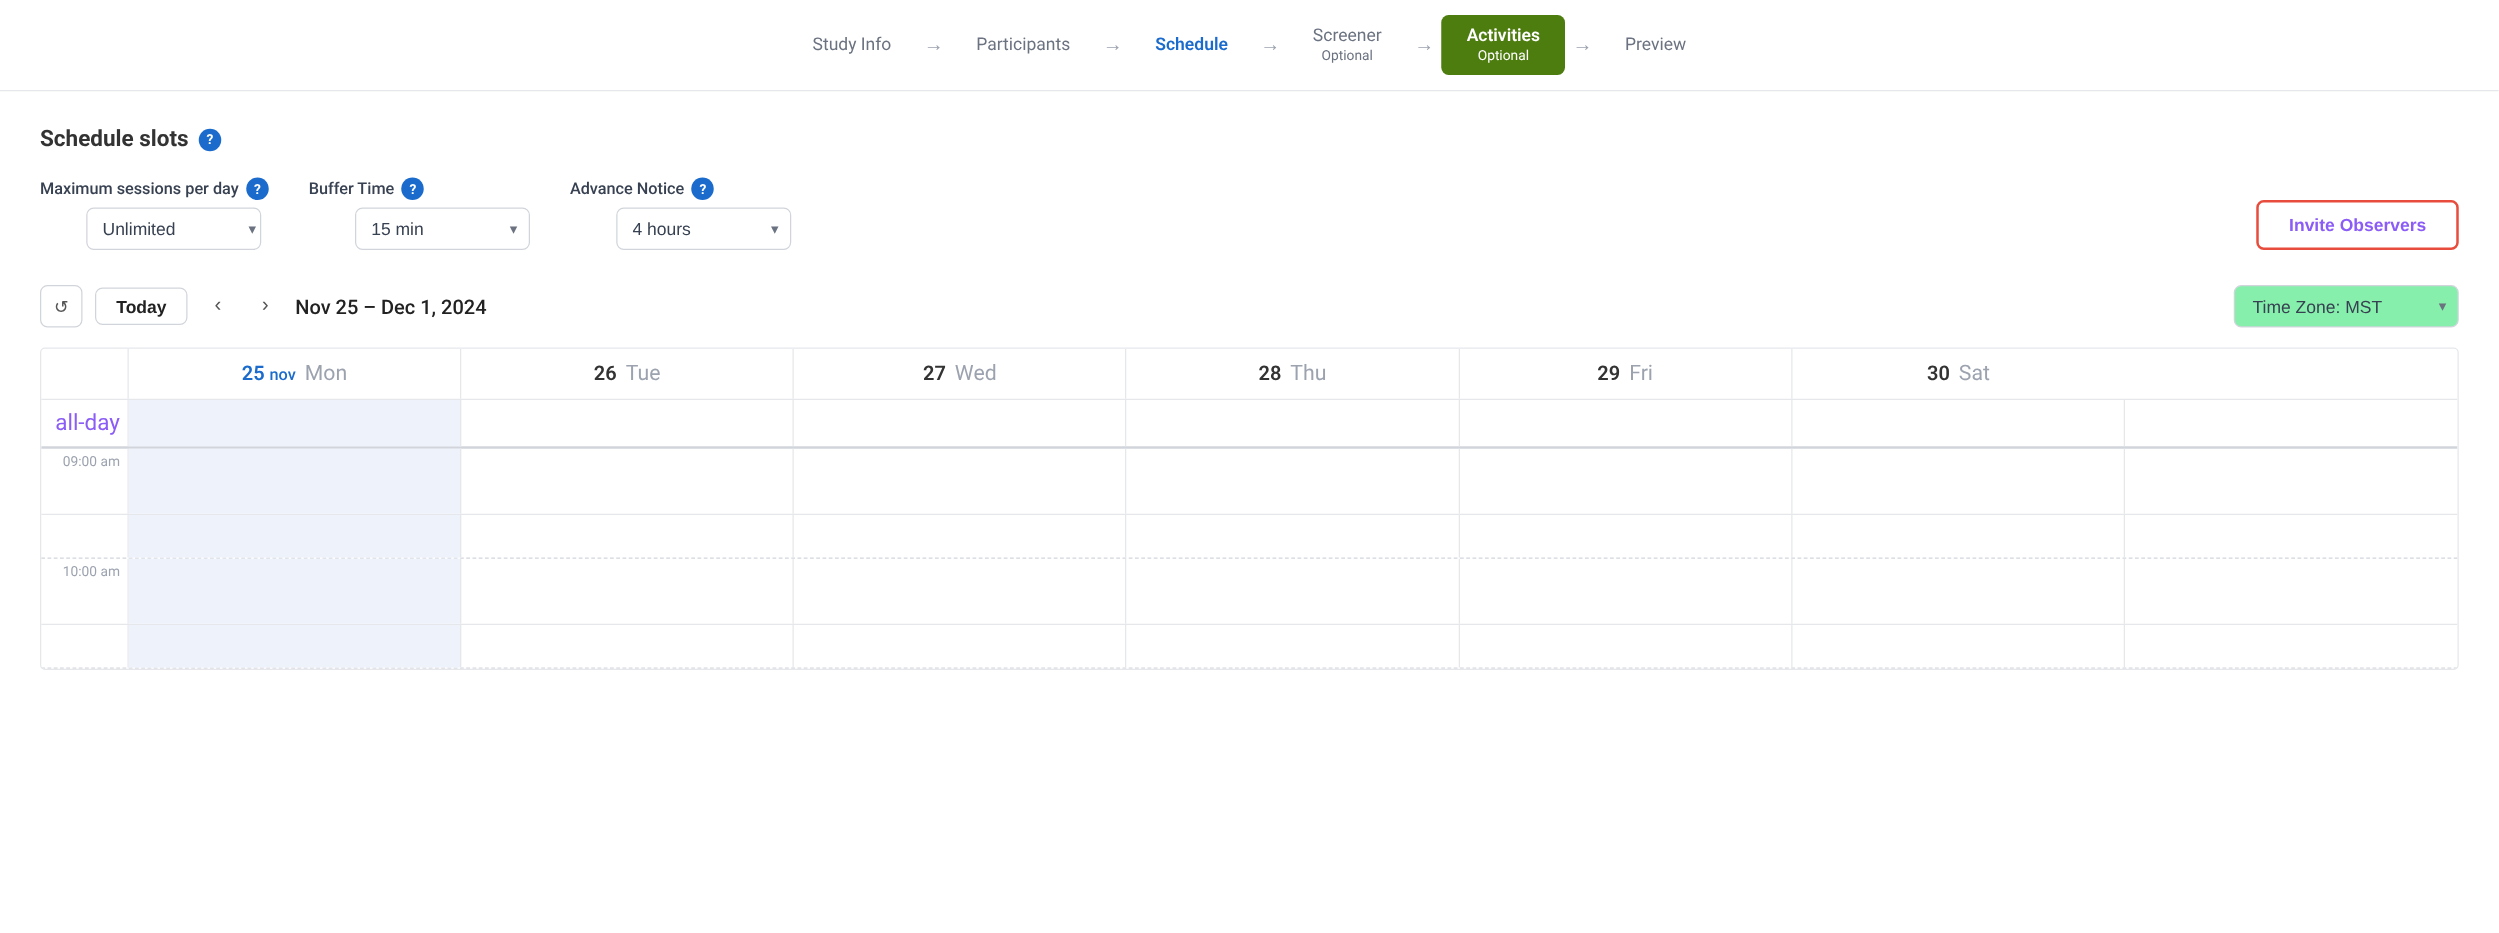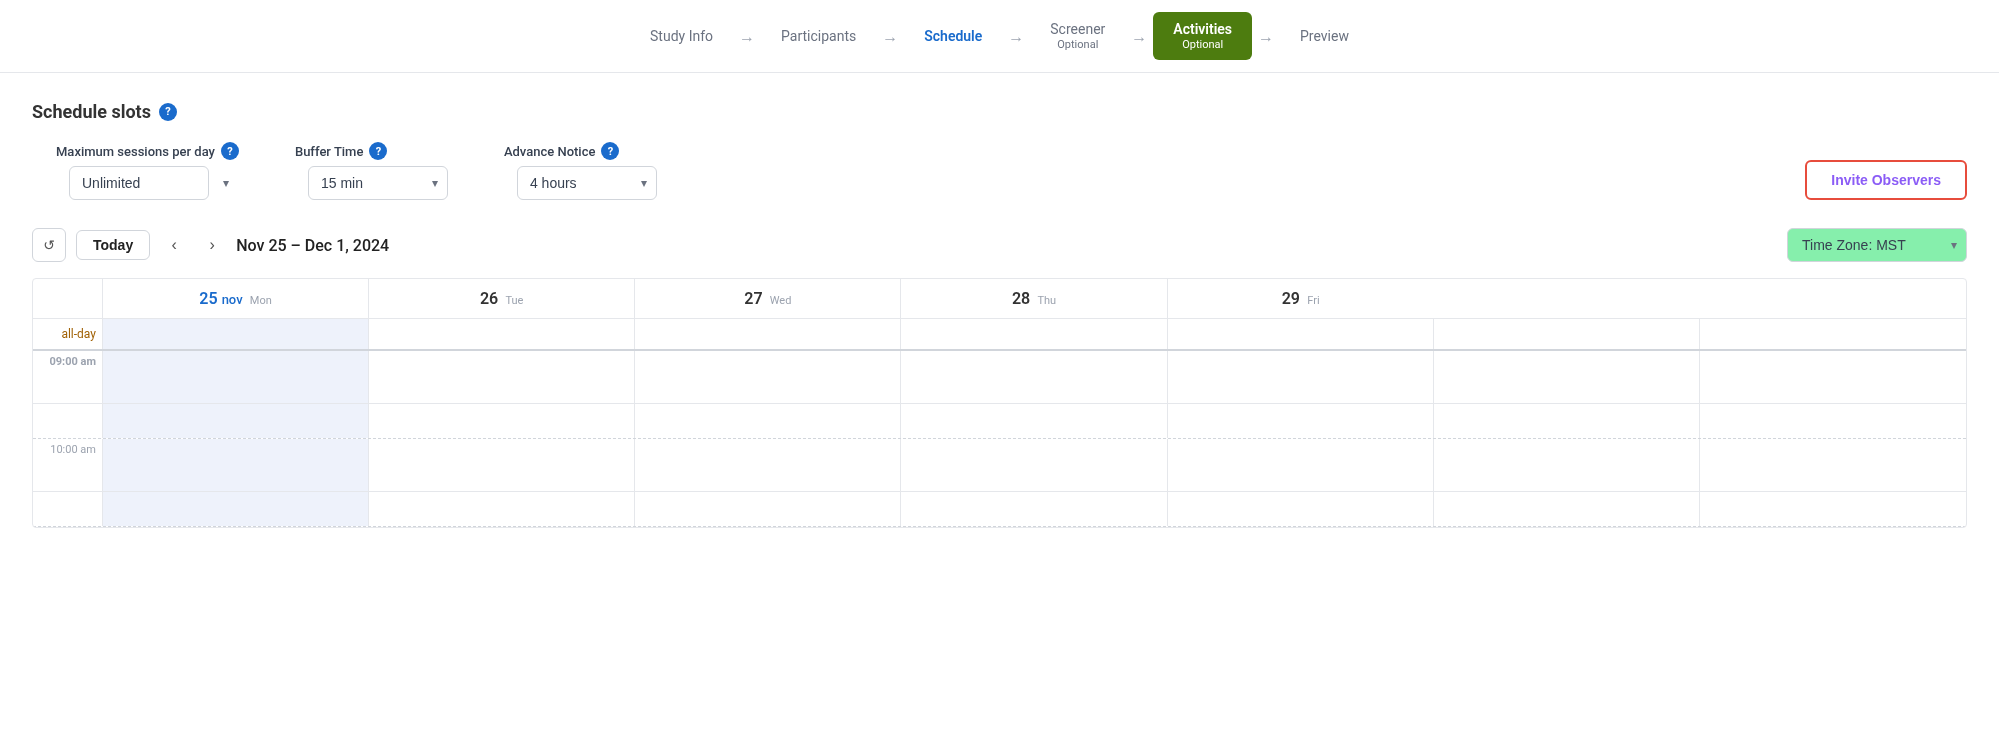--- a/index.html
+++ b/index.html
@@ -90,21 +90,20 @@
       flex-direction: column;
       gap: 6px;
     }
     .control-label {
       display: flex;
       align-items: center;
       gap: 6px;
       font-size: 13px;
       font-weight: 500;
       color: #374151;
-      margin-left: 24px;
     }
     .select-wrapper {
       position: relative;
       display: inline-flex;
       align-items: center;
       padding-left: 37px;
     }
     .select-wrapper select {
       appearance: none;
       border: 1px solid #d1d5db;
@@ -220,53 +219,52 @@
       border-right: 1px solid #e5e7eb;
     }
     .cal-header-cell:last-child { border-right: none; }
     .cal-header-cell.time-gutter { border-right: 1px solid #e5e7eb; }
     .day-number {
       font-size: 16px;
       font-weight: 600;
     }
     .day-number.today { color: #1a6bcc; }
     .day-name {
-      font-size: 11px;
+      font-size: 17px;
       color: #9ca3af;
       margin-left: 4px;
     }
 
     
     .allday-row {
       display: grid;
       grid-template-columns: 70px repeat(7, 1fr);
       border-bottom: 2px solid #d1d5db;
     }
     .allday-label {
       padding: 8px 6px;
       text-align: right;
-      font-size: 12px;
-      color: #a16207;
+      font-size: 18px;
+      color: #8b5cf6;
       border-right: 1px solid #e5e7eb;
     }
     .allday-cell {
       border-right: 1px solid #e5e7eb;
       min-height: 30px;
     }
     .allday-cell:last-child { border-right: none; }
 
     
     .time-body {
       display: flex;
       flex-direction: column;
     }
     .hour-block {
       display: grid;
       grid-template-columns: 70px repeat(7, 1fr);
-      font-weight: bold;
     }
     .hour-top {
       border-bottom: 1px dashed #e5e7eb;
     }
     .hour-label {
       height: 42px;
       padding: 4px 6px 0 0;
       text-align: right;
       font-size: 11px;
       color: #9ca3af;
@@ -410,20 +408,24 @@
         <span class="day-name">Wed</span>
       </div>
       <div class="cal-header-cell">
         <span class="day-number">28</span>
         <span class="day-name">Thu</span>
       </div>
       <div class="cal-header-cell">
         <span class="day-number">29</span>
         <span class="day-name">Fri</span>
       </div>
+      <div class="cal-header-cell">
+        <span class="day-number">30</span>
+        <span class="day-name">Sat</span>
+      </div>
     </div>
 
     <div class="allday-row">
       <div class="allday-label">all-day</div>
       <div class="allday-cell today-shade" style="background:#eef2fb;"></div>
       <div class="allday-cell"></div>
       <div class="allday-cell"></div>
       <div class="allday-cell"></div>
       <div class="allday-cell"></div>
       <div class="allday-cell"></div>

